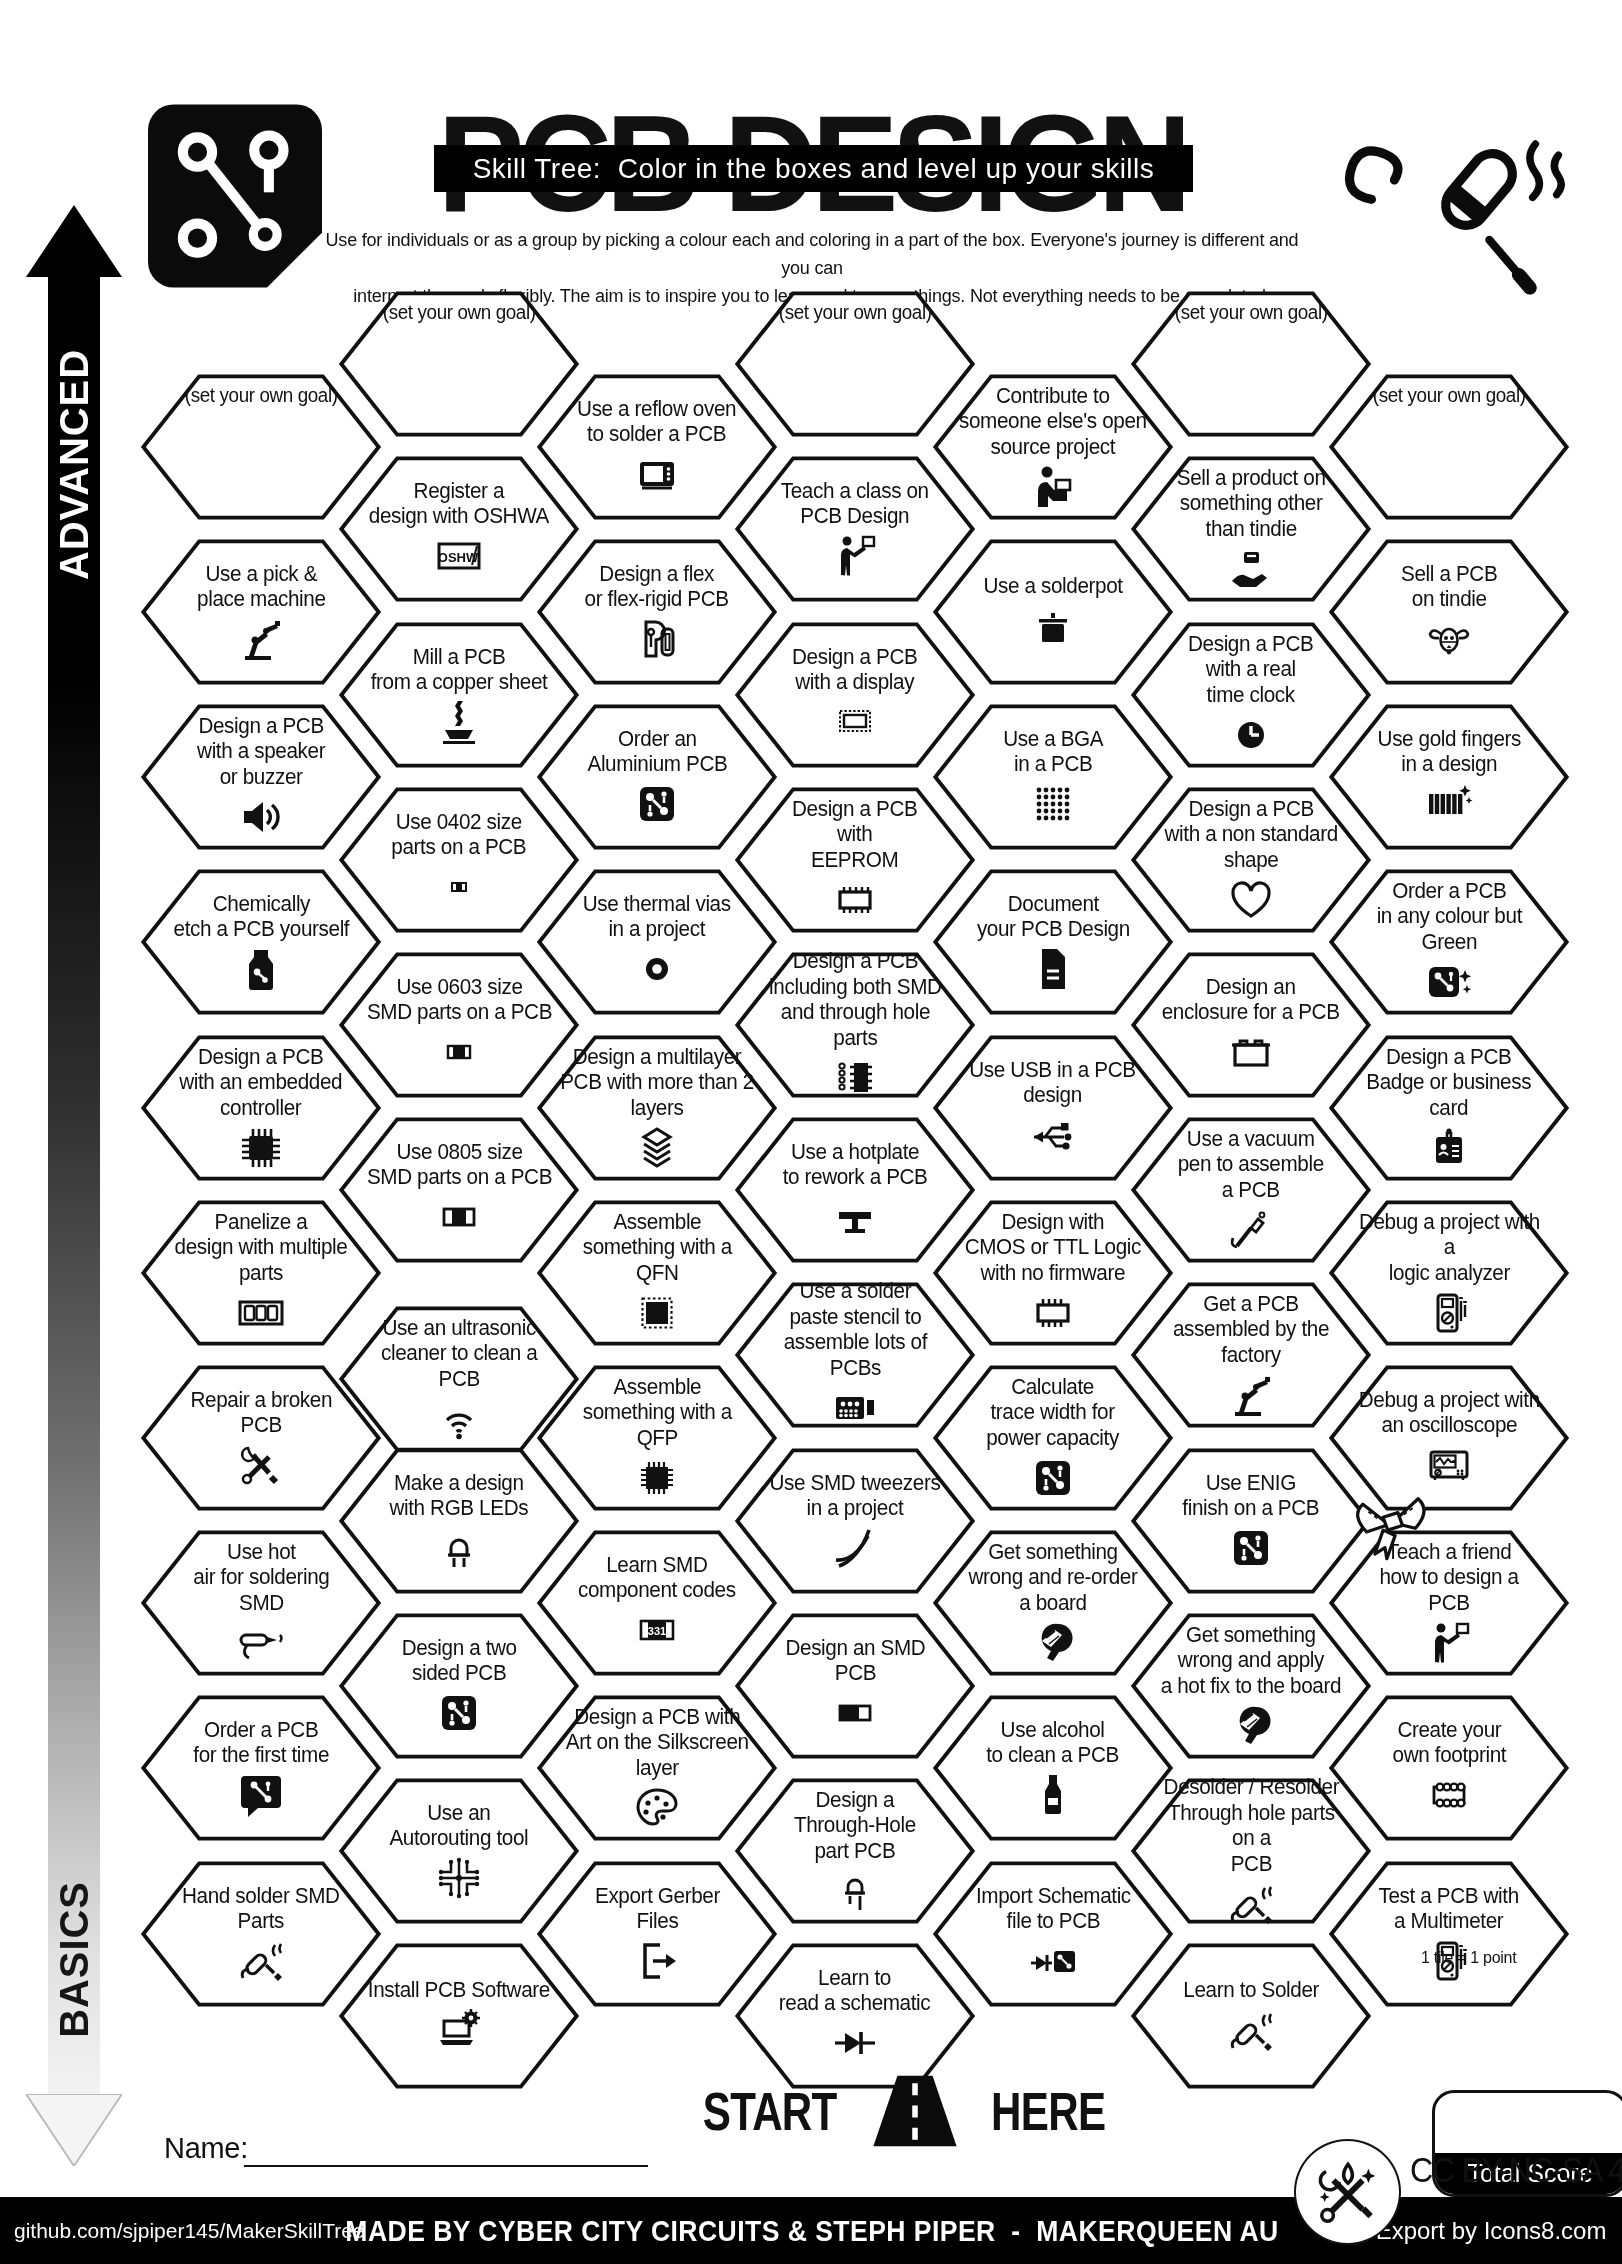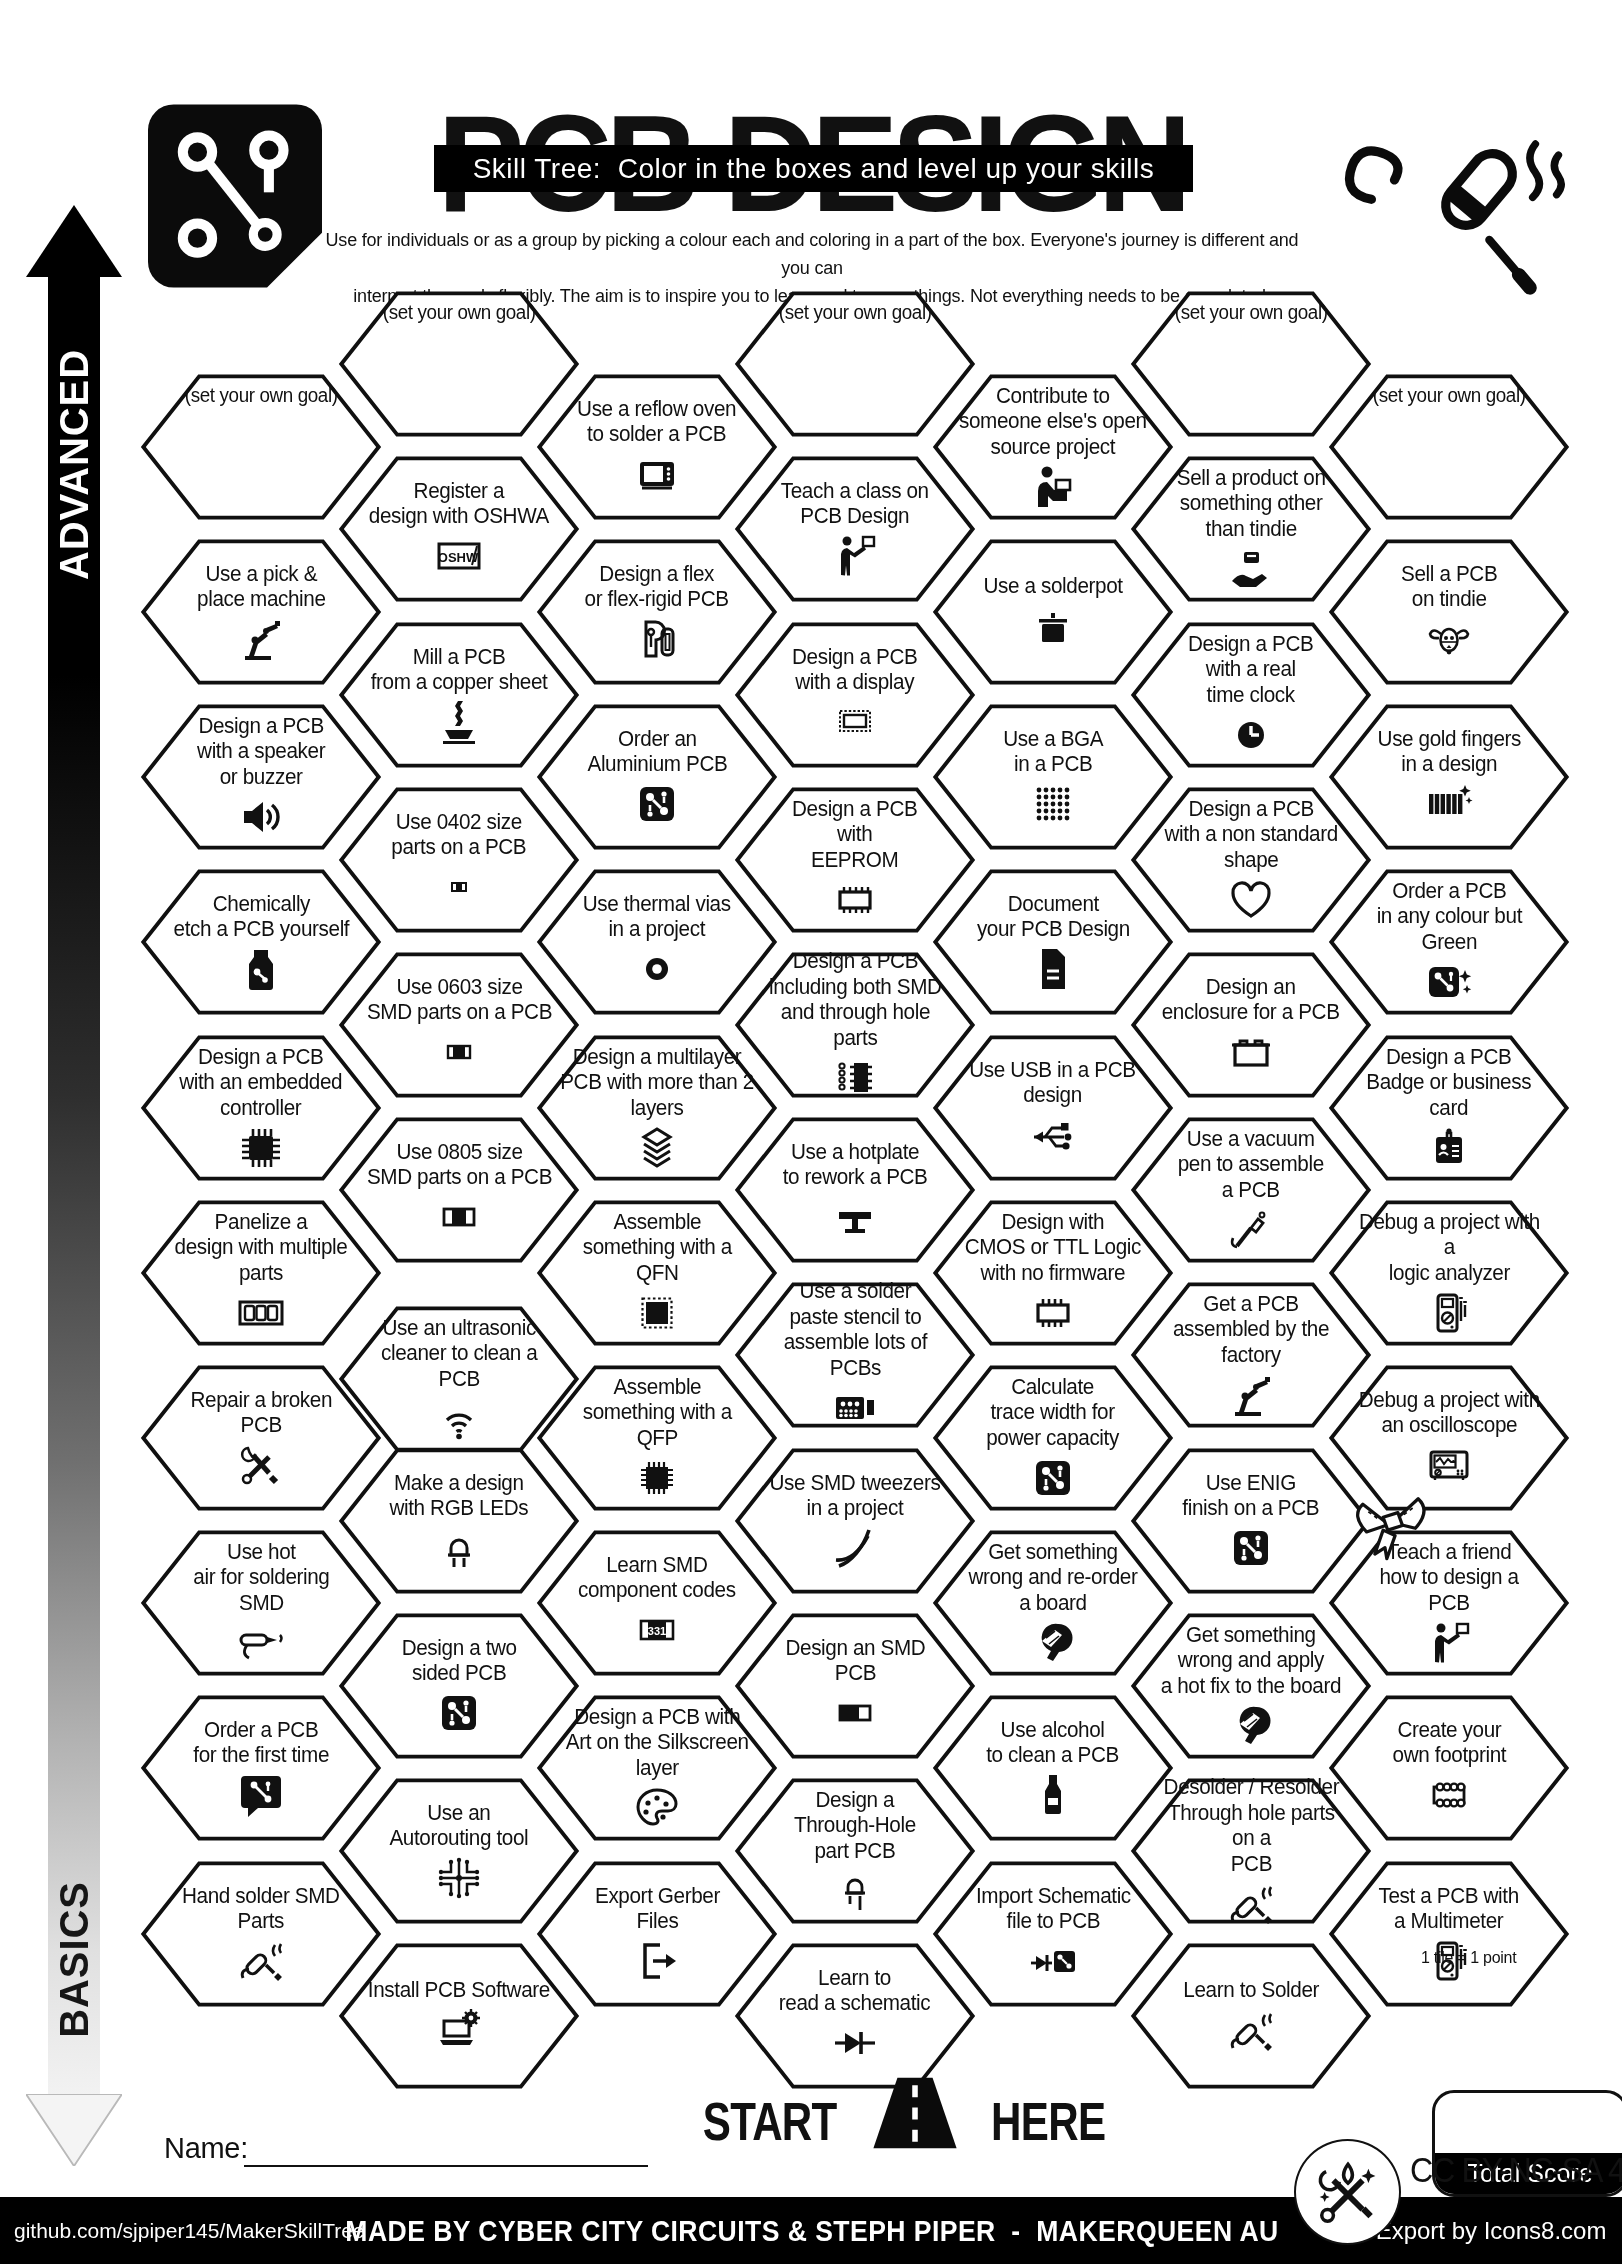--- a/index.html
+++ b/index.html
@@ -39,21 +39,21 @@
   .hex-label{font-size:22px;line-height:1.16;letter-spacing:-0.4px;white-space:pre-line;transform:scaleX(.94)}
   .hex.goal .hex-content{justify-content:flex-start;padding-top:10px}
   .hex.goal .hex-label{font-size:20px}
   .hex-icon{line-height:0}
   .hex-icon svg{width:48px;height:48px;fill:#111}
 
   
   .bow{position:absolute;left:1346px;top:1484px;width:89px;height:83px;z-index:3}
 
   
-  .start{position:absolute;left:684px;top:2069px;height:83px;display:flex;align-items:flex-end;gap:11px;z-index:2}
+  .start{position:absolute;left:684px;top:2069px;height:83px;display:flex;align-items:center;gap:11px;z-index:2}
   .start-word{font-size:54px;font-weight:bold;letter-spacing:-0.9px;transform:scaleX(.78)}
   .road{width:98px;height:78px}
   .name-row{position:absolute;left:164px;top:2132px;font-size:29px;letter-spacing:-0.3px}
   .name-line{position:absolute;left:244px;top:2165px;width:404px;border-top:2.8px solid #111;height:0}
 
   .tile-note{position:absolute;left:1421px;top:1949px;width:183px;text-align:left;font-size:16px;letter-spacing:-0.3px}
   .score-box{position:absolute;left:1432px;top:2090px;width:196px;height:107px;border:3.7px solid #111;
        border-radius:22px;background:#fff;box-sizing:border-box;overflow:hidden}
   .score-band{position:absolute;left:0;right:0;bottom:0;height:41px;background:#000;color:#fff;
        display:flex;align-items:center;justify-content:center;font-size:25px}

